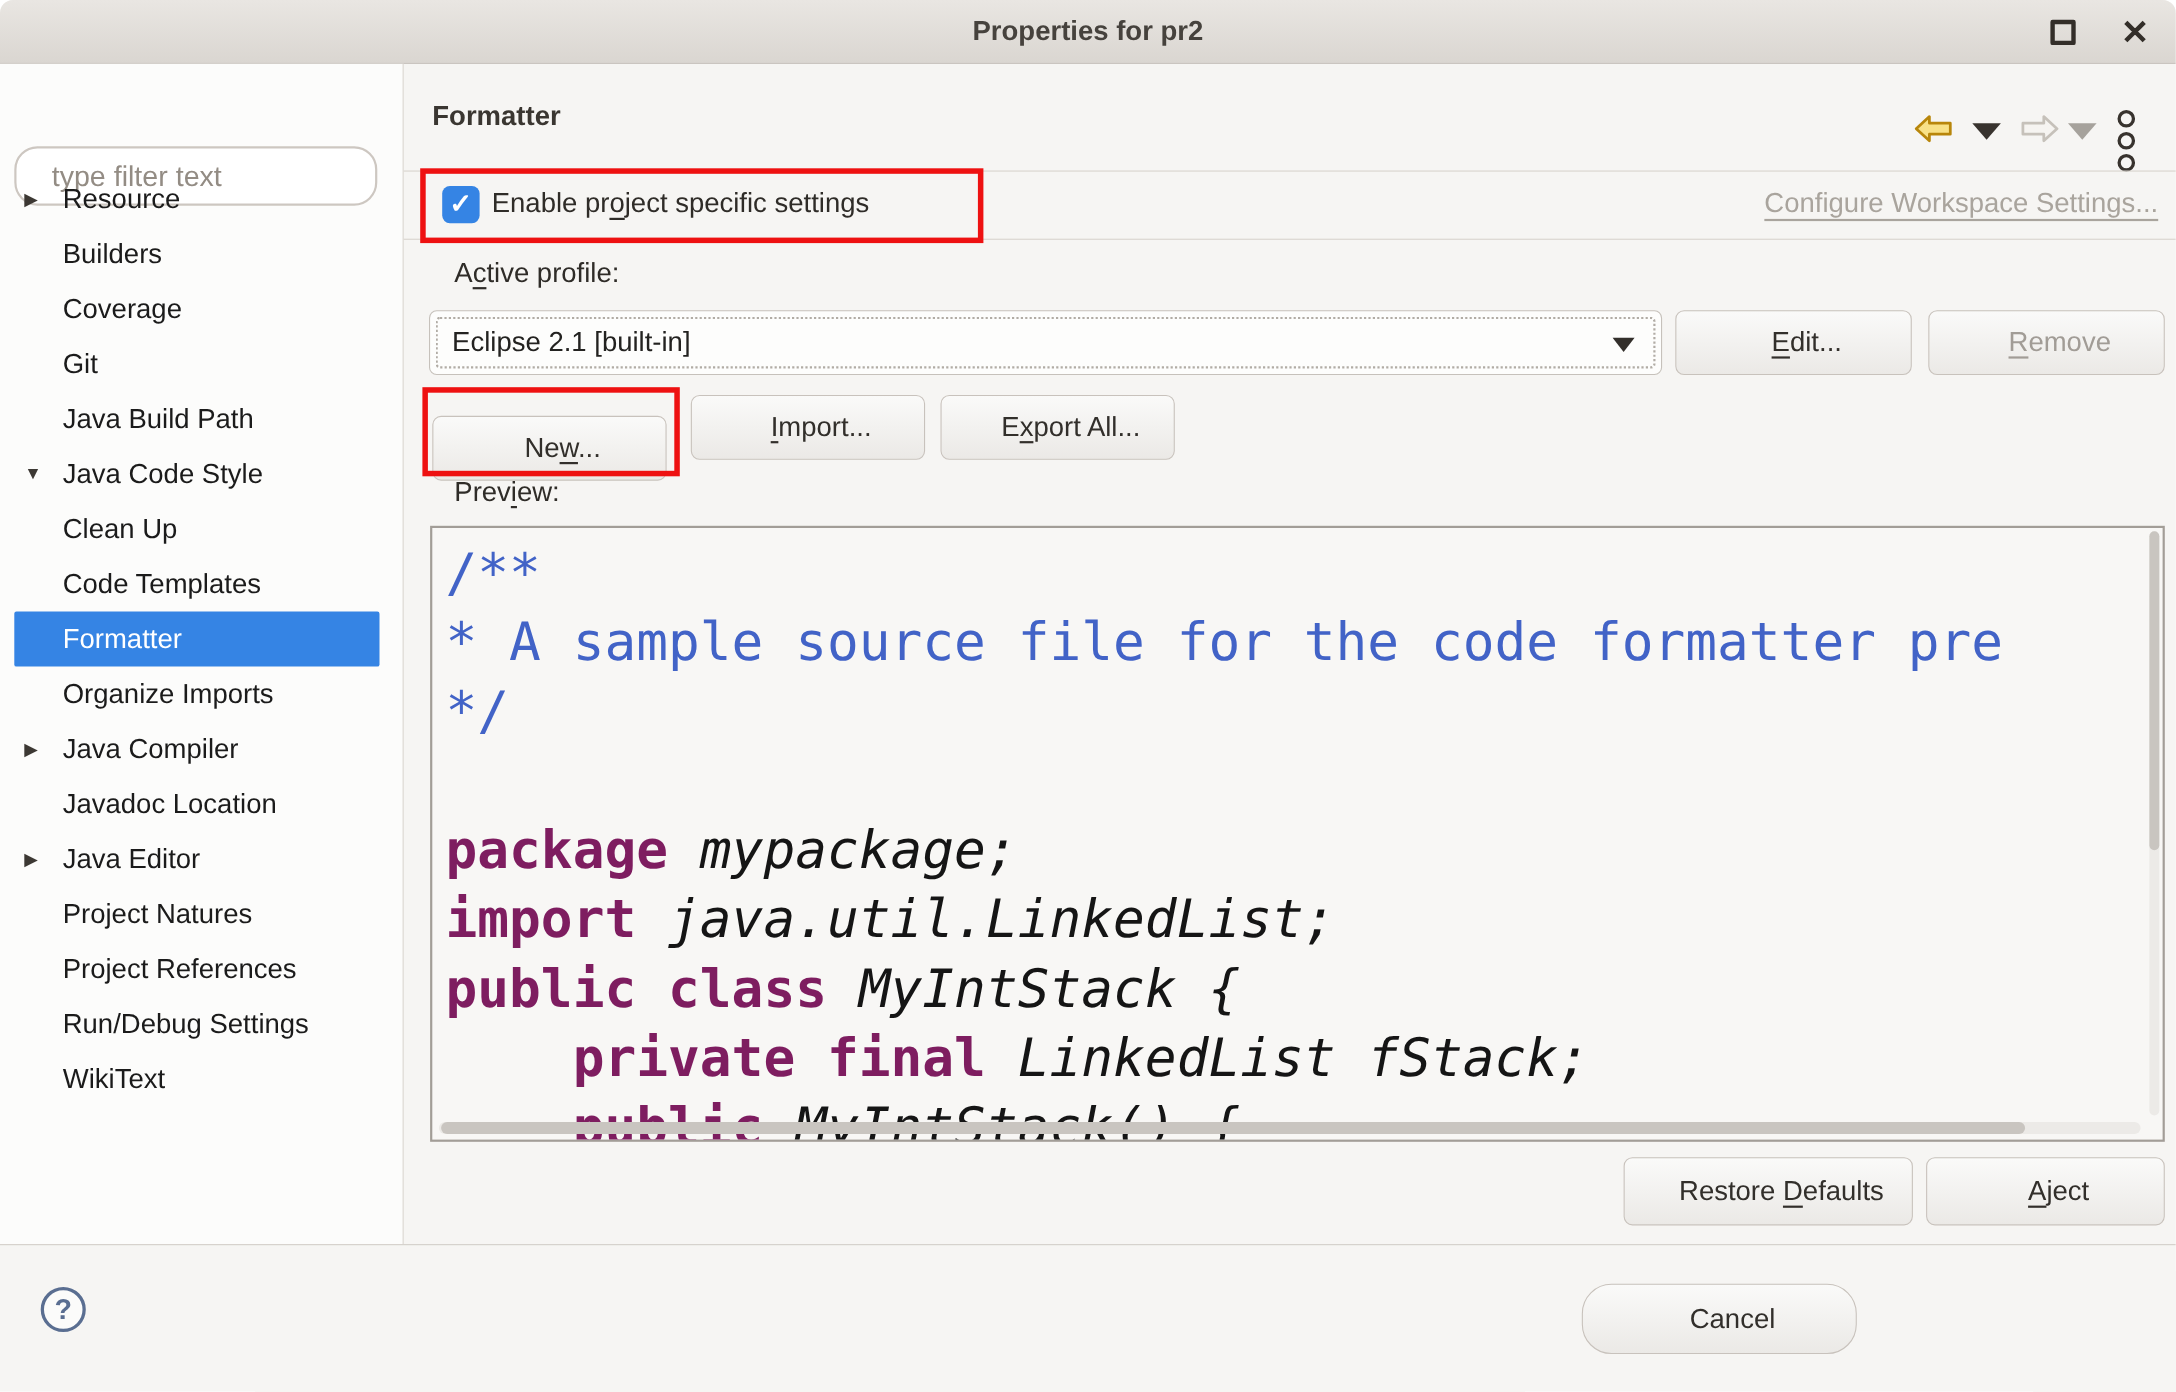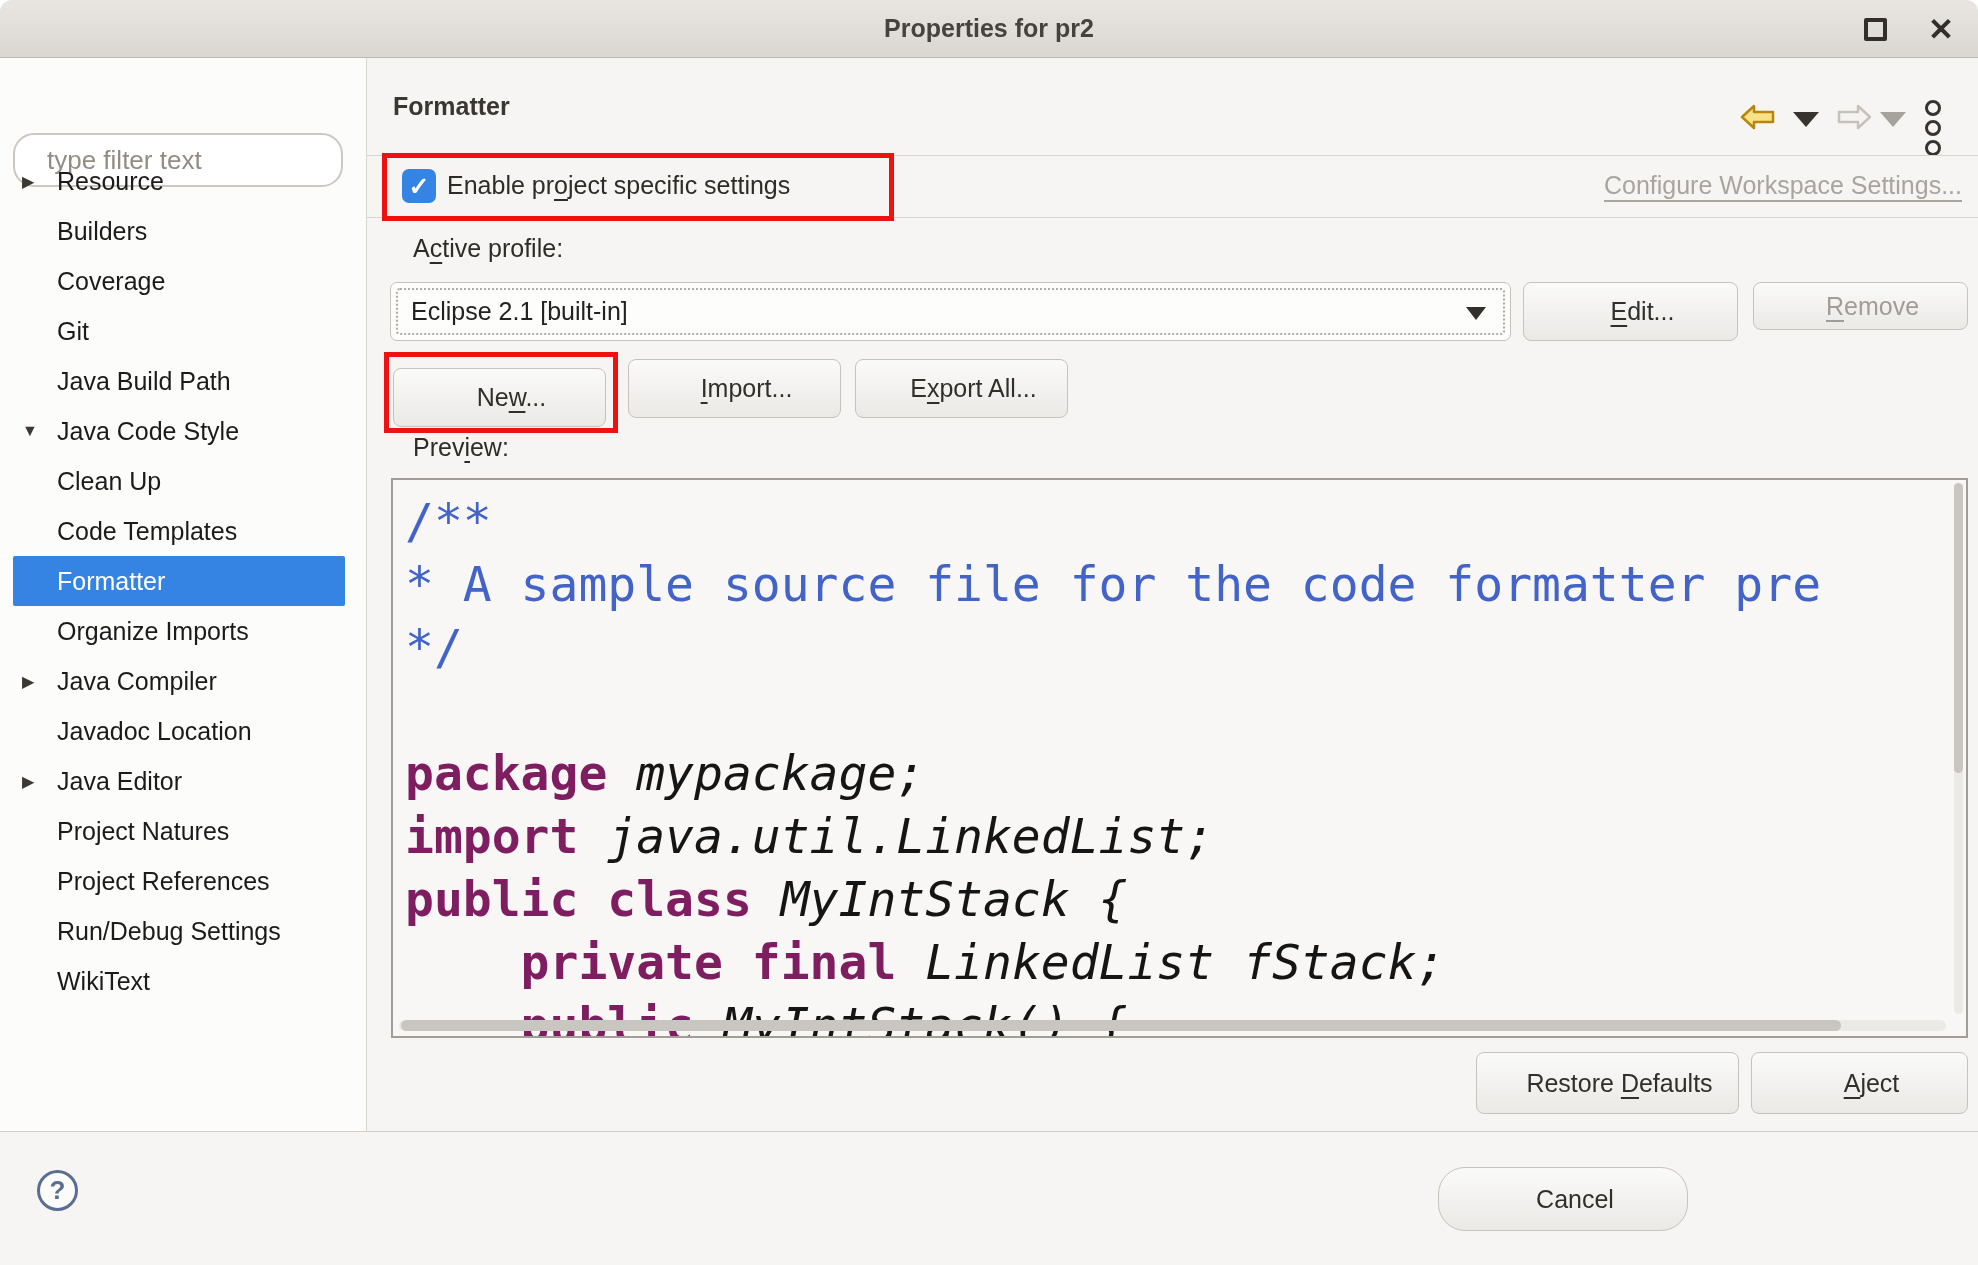--- a/index.html
+++ b/index.html
@@ -60,22 +60,22 @@
   .combo .val{position:absolute;left:20px;top:0;height:100%;display:flex;align-items:center;font-size:25px;color:#232220;}
   .combo .carrow{position:absolute;right:24px;top:50%;transform:translateY(-38%);
                  width:0;height:0;border-left:10px solid transparent;border-right:10px solid transparent;
                  border-top:13px solid #332f2b;}
   
   .btn{position:absolute;box-sizing:border-box;display:flex;align-items:center;justify-content:center;
        background:linear-gradient(#fafaf9,#ebe9e6);border:1px solid #c8c2bc;border-radius:8px;
        font-size:25px;color:#322f2b;white-space:nowrap;cursor:default;padding-left:24px;}
   .btn.dis{color:#a19c96;}
   .btn-edit{left:1523px;top:282px;width:215px;height:59px;}
-  .btn-remove{left:1753px;top:282px;width:215px;height:48px;}
-  .btn-new{left:393px;top:368px;width:213px;height:59px;align-items:center;}
+  .btn-remove{left:1753px;top:282px;width:215px;height:59px;}
+  .btn-new{left:393px;top:378px;width:213px;height:59px;align-items:center;}
   .btn-import{left:628px;top:359px;width:213px;height:59px;}
   .btn-export{left:855px;top:359px;width:213px;height:59px;}
   .btn-restore{left:1476px;top:1052px;width:263px;height:62px;}
   .btn-apply{left:1751px;top:1052px;width:217px;height:62px;}
   .btn-cancel{left:1438px;top:1167px;width:250px;height:64px;border-radius:27px;}
   .btn-primary{left:1702px;top:1167px;width:264px;height:64px;
        background:linear-gradient(#4a91e8,#2c73d6);border:1px solid #1e60b8;color:#ffffff;}
   
   .preview{position:absolute;left:391px;top:478px;width:1577px;height:560px;box-sizing:border-box;
            background:#f8f7f5;border:2px solid #a29d97;overflow:hidden;}

